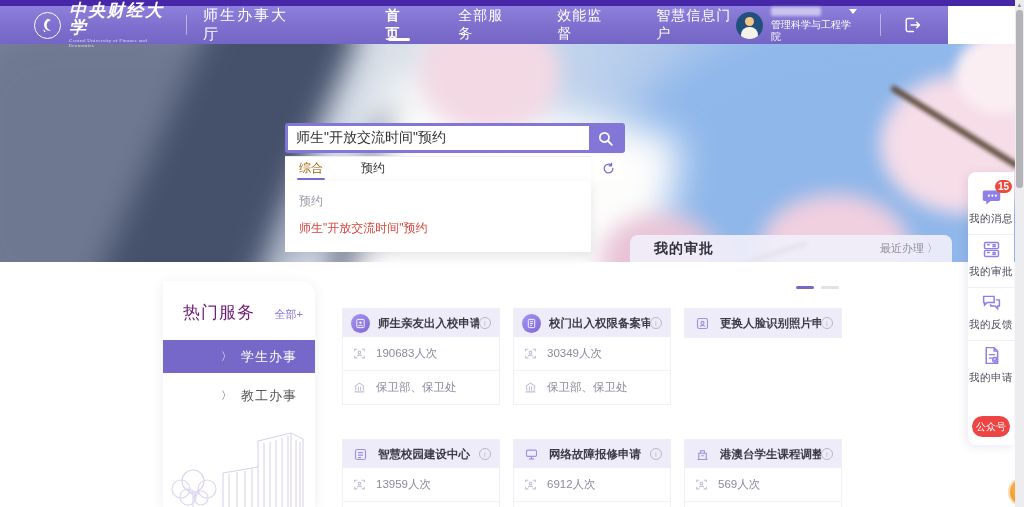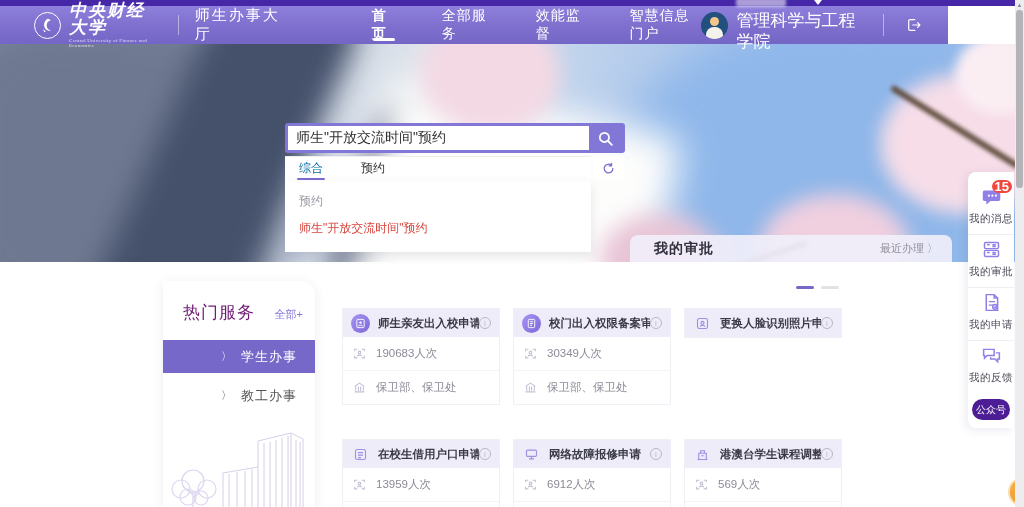--- a/index.html
+++ b/index.html
@@ -22,21 +22,21 @@
   .nav-item.active { font-weight:bold; }
   .nav-item.active::after { content:""; position:absolute; left:50%; transform:translateX(-50%); bottom:3px; width:22px; height:3px; border-radius:2px; background:#fff; }
   .nav-right { margin-left:auto; display:flex; align-items:center; margin-right:26px; }
   .avatar { width:27px; height:27px; border-radius:50%; background:#21507e; position:relative; overflow:hidden; flex:0 0 auto; }
   .avatar .head { position:absolute; left:9px; top:5px; width:9px; height:9px; border-radius:50%; background:#f4c689; }
   .avatar .bodyshape { position:absolute; left:5px; top:15px; width:17px; height:12px; border-radius:8px 8px 0 0; background:#f5f2ec; }
   .user-texts { margin-left:8px; display:flex; flex-direction:column; line-height:1.25; }
   .user-name-row { display:flex; align-items:center; }
   .user-name-redacted { width:50px; height:9px; background:rgba(255,255,255,.55); border-radius:2px; filter:blur(1.5px); }
   .caret-down { width:0; height:0; border-left:4px solid transparent; border-right:4px solid transparent; border-top:5px solid #fff; margin-left:28px; }
-  .user-college { font-size:17px; margin-top:3px; }
+  .user-college { font-size:10px; margin-top:3px; }
   .right-divider { width:1px; height:22px; background:rgba(255,255,255,.45); margin:0 22px; }
 
   
   .banner { position:absolute; left:0; top:44px; width:1024px; height:218px; overflow:hidden;
             background:linear-gradient(100deg,#9aa4b8 0%,#b9c4d6 22%,#dfe5ec 40%,#b9cfec 58%,#9fc0ec 78%,#a4c2ec 100%); }
   .blob { position:absolute; border-radius:50%; }
   .bn-dark1 { left:-60px; top:-40px; width:330px; height:330px; background:#6e7890; filter:blur(26px); border-radius:30%; }
   .bn-dark2 { left:150px; top:-80px; width:140px; height:420px; background:#45516b; filter:blur(14px); transform:rotate(24deg); border-radius:40px; }
   .bn-dark3 { left:330px; top:60px; width:70px; height:340px; background:#4d5a74; filter:blur(12px); transform:rotate(18deg); border-radius:30px; }
   .bn-white { left:360px; top:60px; width:300px; height:260px; background:#fdfdfc; filter:blur(18px); border-radius:20px; transform:rotate(12deg); }
@@ -48,21 +48,21 @@
   .bn-pink5 { left:600px; top:170px; width:120px; height:90px; background:#e8c4d6; filter:blur(11px); }
   .bn-branch { position:absolute; left:880px; top:80px; width:150px; height:6px; background:#5d4a3a; filter:blur(2px); transform:rotate(32deg); border-radius:3px; }
   .bn-branch2 { position:absolute; left:690px; top:215px; width:120px; height:5px; background:#6b584a; filter:blur(2px); transform:rotate(-18deg); border-radius:3px; }
 
   
   .search-wrap { position:absolute; left:285px; top:123px; width:340px; height:30px; background:#8276d6; border:3px solid #8276d6; border-radius:3px; display:flex; z-index:40; }
   .search-input { flex:1; border:none; outline:none; font-size:14px; color:#333; padding:0 8px; font-family:inherit; background:#fff; }
   .search-btn { width:33px; background:#8276d6; border:none; display:flex; align-items:center; justify-content:center; cursor:pointer; }
   .sg-tabs { position:absolute; left:285px; top:156px; width:306px; height:25px; background:#fff; display:flex; align-items:center; padding-left:14px; gap:38px; z-index:40; box-shadow:0 1px 0 #eee inset; }
   .sg-tab { font-size:12px; color:#333; position:relative; height:25px; display:flex; align-items:center; cursor:pointer; }
-  .sg-tab.active { color:#0369a1; }
+  .sg-tab.active { color:#a16207; }
   .sg-tab.active::after { content:""; position:absolute; left:-2px; right:-2px; bottom:1px; height:2px; background:#7b6cd0; border-radius:1px; }
   .sg-refresh { position:absolute; left:593px; top:156px; width:31px; height:25px; background:rgba(255,255,255,.72); display:flex; align-items:center; justify-content:center; color:#7b6cd0; font-size:14px; z-index:40; cursor:pointer; }
   .sg-panel { position:absolute; left:285px; top:181px; width:306px; background:#fff; z-index:40; padding:7px 0 10px 0; box-shadow:0 4px 10px rgba(60,60,90,.12); }
   .sg-item { font-size:12px; color:#9a9aa5; padding:5px 14px; cursor:pointer; }
   .sg-item.hot { color:#d8453e; }
 
   
   .approval-card { position:absolute; left:630px; top:235px; width:322px; z-index:30; }
   .approval-head { height:27px; background:rgba(240,238,250,.93); border-radius:8px 8px 0 0; display:flex; align-items:center; padding:0 14px 0 24px; }
   .approval-title { font-size:14px; font-weight:bold; color:#33323e; letter-spacing:1px; }
@@ -97,22 +97,22 @@
   .svc-info { margin-left:auto; width:12px; height:12px; border:1px solid #b8b8c4; border-radius:50%; color:#b8b8c4; font-size:8px; display:flex; align-items:center; justify-content:center; flex:0 0 auto; cursor:pointer; }
   .svc-row { display:flex; align-items:center; padding:9px 10px; font-size:11.5px; color:#8b8b98; }
   .svc-row + .svc-row { border-top:1px solid #f3f3f6; }
   .svc-row .ric { color:#c3c0d4; margin-right:10px; display:flex; }
 
   
   .side-panel { position:absolute; left:968px; top:172px; width:46px; background:#fff; border-radius:8px 0 0 8px; box-shadow:-2px 2px 10px rgba(80,70,130,.12); z-index:45; padding:10px 0 8px 0; display:flex; flex-direction:column; align-items:center; }
   .side-item { display:flex; flex-direction:column; align-items:center; cursor:pointer; position:relative; padding:4px 0 8px 0; width:100%; }
   .side-item + .side-item { border-top:1px solid #efeff3; }
   .side-label { font-size:10.5px; color:#4a4a58; margin-top:5px; letter-spacing:.5px; white-space:nowrap; }
-  .side-badge { position:absolute; top:-2px; right:2px; min-width:17px; height:13px; border-radius:7px; background:#f0483c; color:#fff; font-size:13px; display:flex; align-items:center; justify-content:center; padding:0 3px; font-weight:bold; }
-  .qr-pill { margin-top:6px; width:38px; height:21px; border-radius:11px; background:#4c1d95; color:#fff; font-size:10px; display:flex; align-items:center; justify-content:center; cursor:pointer; }
+  .side-badge { position:absolute; top:-2px; right:2px; min-width:17px; height:13px; border-radius:7px; background:#f0483c; color:#fff; font-size:10px; display:flex; align-items:center; justify-content:center; padding:0 3px; font-weight:bold; }
+  .qr-pill { margin-top:23px; width:38px; height:21px; border-radius:11px; background:#ef4444; color:#fff; font-size:10px; display:flex; align-items:center; justify-content:center; cursor:pointer; }
 
   
   .scrollbar-track { position:absolute; right:0; top:0; width:9px; height:507px; background:#ededef; z-index:70; }
   .scrollbar-thumb { position:absolute; right:1px; top:10px; width:7px; height:178px; background:#b4b4b8; border-radius:3px; cursor:grab; }
   .scrollbar-up { position:absolute; right:1px; top:1px; width:7px; height:8px; color:#8a8a8e; font-size:6px; text-align:center; line-height:8px; }
 
   
   .float-orange { position:absolute; left:1008px; top:477px; width:30px; height:30px; border-radius:50%;
                   background:radial-gradient(circle at 35% 30%,#f7b24a,#ef8f1f); border:2px solid #fadcae;
                   color:#fff; font-size:9px; font-weight:bold; display:flex; align-items:center; justify-content:center; z-index:46; cursor:pointer; }
@@ -328,21 +328,21 @@
   </div>
 
   <div class="svc-card" style="left:0; top:131px;">
     <div class="svc-head">
       <div class="svc-ico light">
         <svg width="15" height="15" viewBox="0 0 24 24" fill="none" stroke="#9e90e2" stroke-width="1.8">
             <rect x="4" y="4" width="16" height="16" rx="3"></rect>
             <path d="M8 9 h8 M8 13 h8 M8 17 h5"></path>
           </svg>
       </div>
-      <div class="svc-title">在校生借用户口申请</div>
+      <div class="svc-title">智慧校园建设中心</div>
       <div class="svc-info">i</div>
     </div>
     <div class="svc-row">
       <span class="ric">
           <svg width="13" height="13" viewBox="0 0 24 24" fill="none" stroke="currentColor" stroke-width="2">
             <path d="M3 8 V4 H8 M16 4 H21 V8 M21 16 V20 H16 M8 20 H3 V16"></path>
             <circle cx="12" cy="10" r="2.4"></circle>
             <path d="M8 17 c1-2.6 7-2.6 8 0"></path>
           </svg>
         </span>
@@ -422,34 +422,34 @@
   <div class="side-item">
     <svg width="21" height="21" viewBox="0 0 24 24" fill="none" stroke="#8f7fe8" stroke-width="1.7">
         <rect x="4" y="4" width="16" height="7" rx="1.5"></rect>
         <rect x="4" y="13" width="16" height="7" rx="1.5"></rect>
         <path d="M13 6.5 h4 M13 8.5 h4 M13 15.5 h4 M13 17.5 h4 M7 6.5 h3 M7 15.5 h3"></path>
       </svg>
     <span class="side-label">我的审批</span>
   </div>
   <div class="side-item">
     <svg width="21" height="21" viewBox="0 0 24 24" fill="none" stroke="#8f7fe8" stroke-width="1.7">
+        <path d="M3 5 h12 v7 h-8 l-3 3 v-3 h-1 z"></path>
+        <path d="M17 9 h4 v7 h-2 v3 l-3 -3 h-5 v-2"></path>
+      </svg>
+    <span class="side-label">我的反馈</span>
+  </div>
+  <div class="side-item">
+    <svg width="21" height="21" viewBox="0 0 24 24" fill="none" stroke="#8f7fe8" stroke-width="1.7">
         <path d="M6 3 h9 l4 4 v14 h-13 z M15 3 v4 h4"></path>
         <path d="M9 11 h7 M9 15 h7"></path>
         <circle cx="16" cy="17" r="2.6" fill="#fff"></circle>
         <path d="M15 17 l1 1 l2 -2"></path>
       </svg>
     <span class="side-label">我的申请</span>
   </div>
-  <div class="side-item">
-    <svg width="21" height="21" viewBox="0 0 24 24" fill="none" stroke="#8f7fe8" stroke-width="1.7">
-        <path d="M3 5 h12 v7 h-8 l-3 3 v-3 h-1 z"></path>
-        <path d="M17 9 h4 v7 h-2 v3 l-3 -3 h-5 v-2"></path>
-      </svg>
-    <span class="side-label">我的反馈</span>
-  </div>
   <div class="qr-pill">公众号</div>
 </div>
 
 <div class="float-orange">
   <span>82</span>
 </div>
 
 <div class="scrollbar-track">
   <div class="scrollbar-up">▲</div>
   <div class="scrollbar-thumb"></div>

